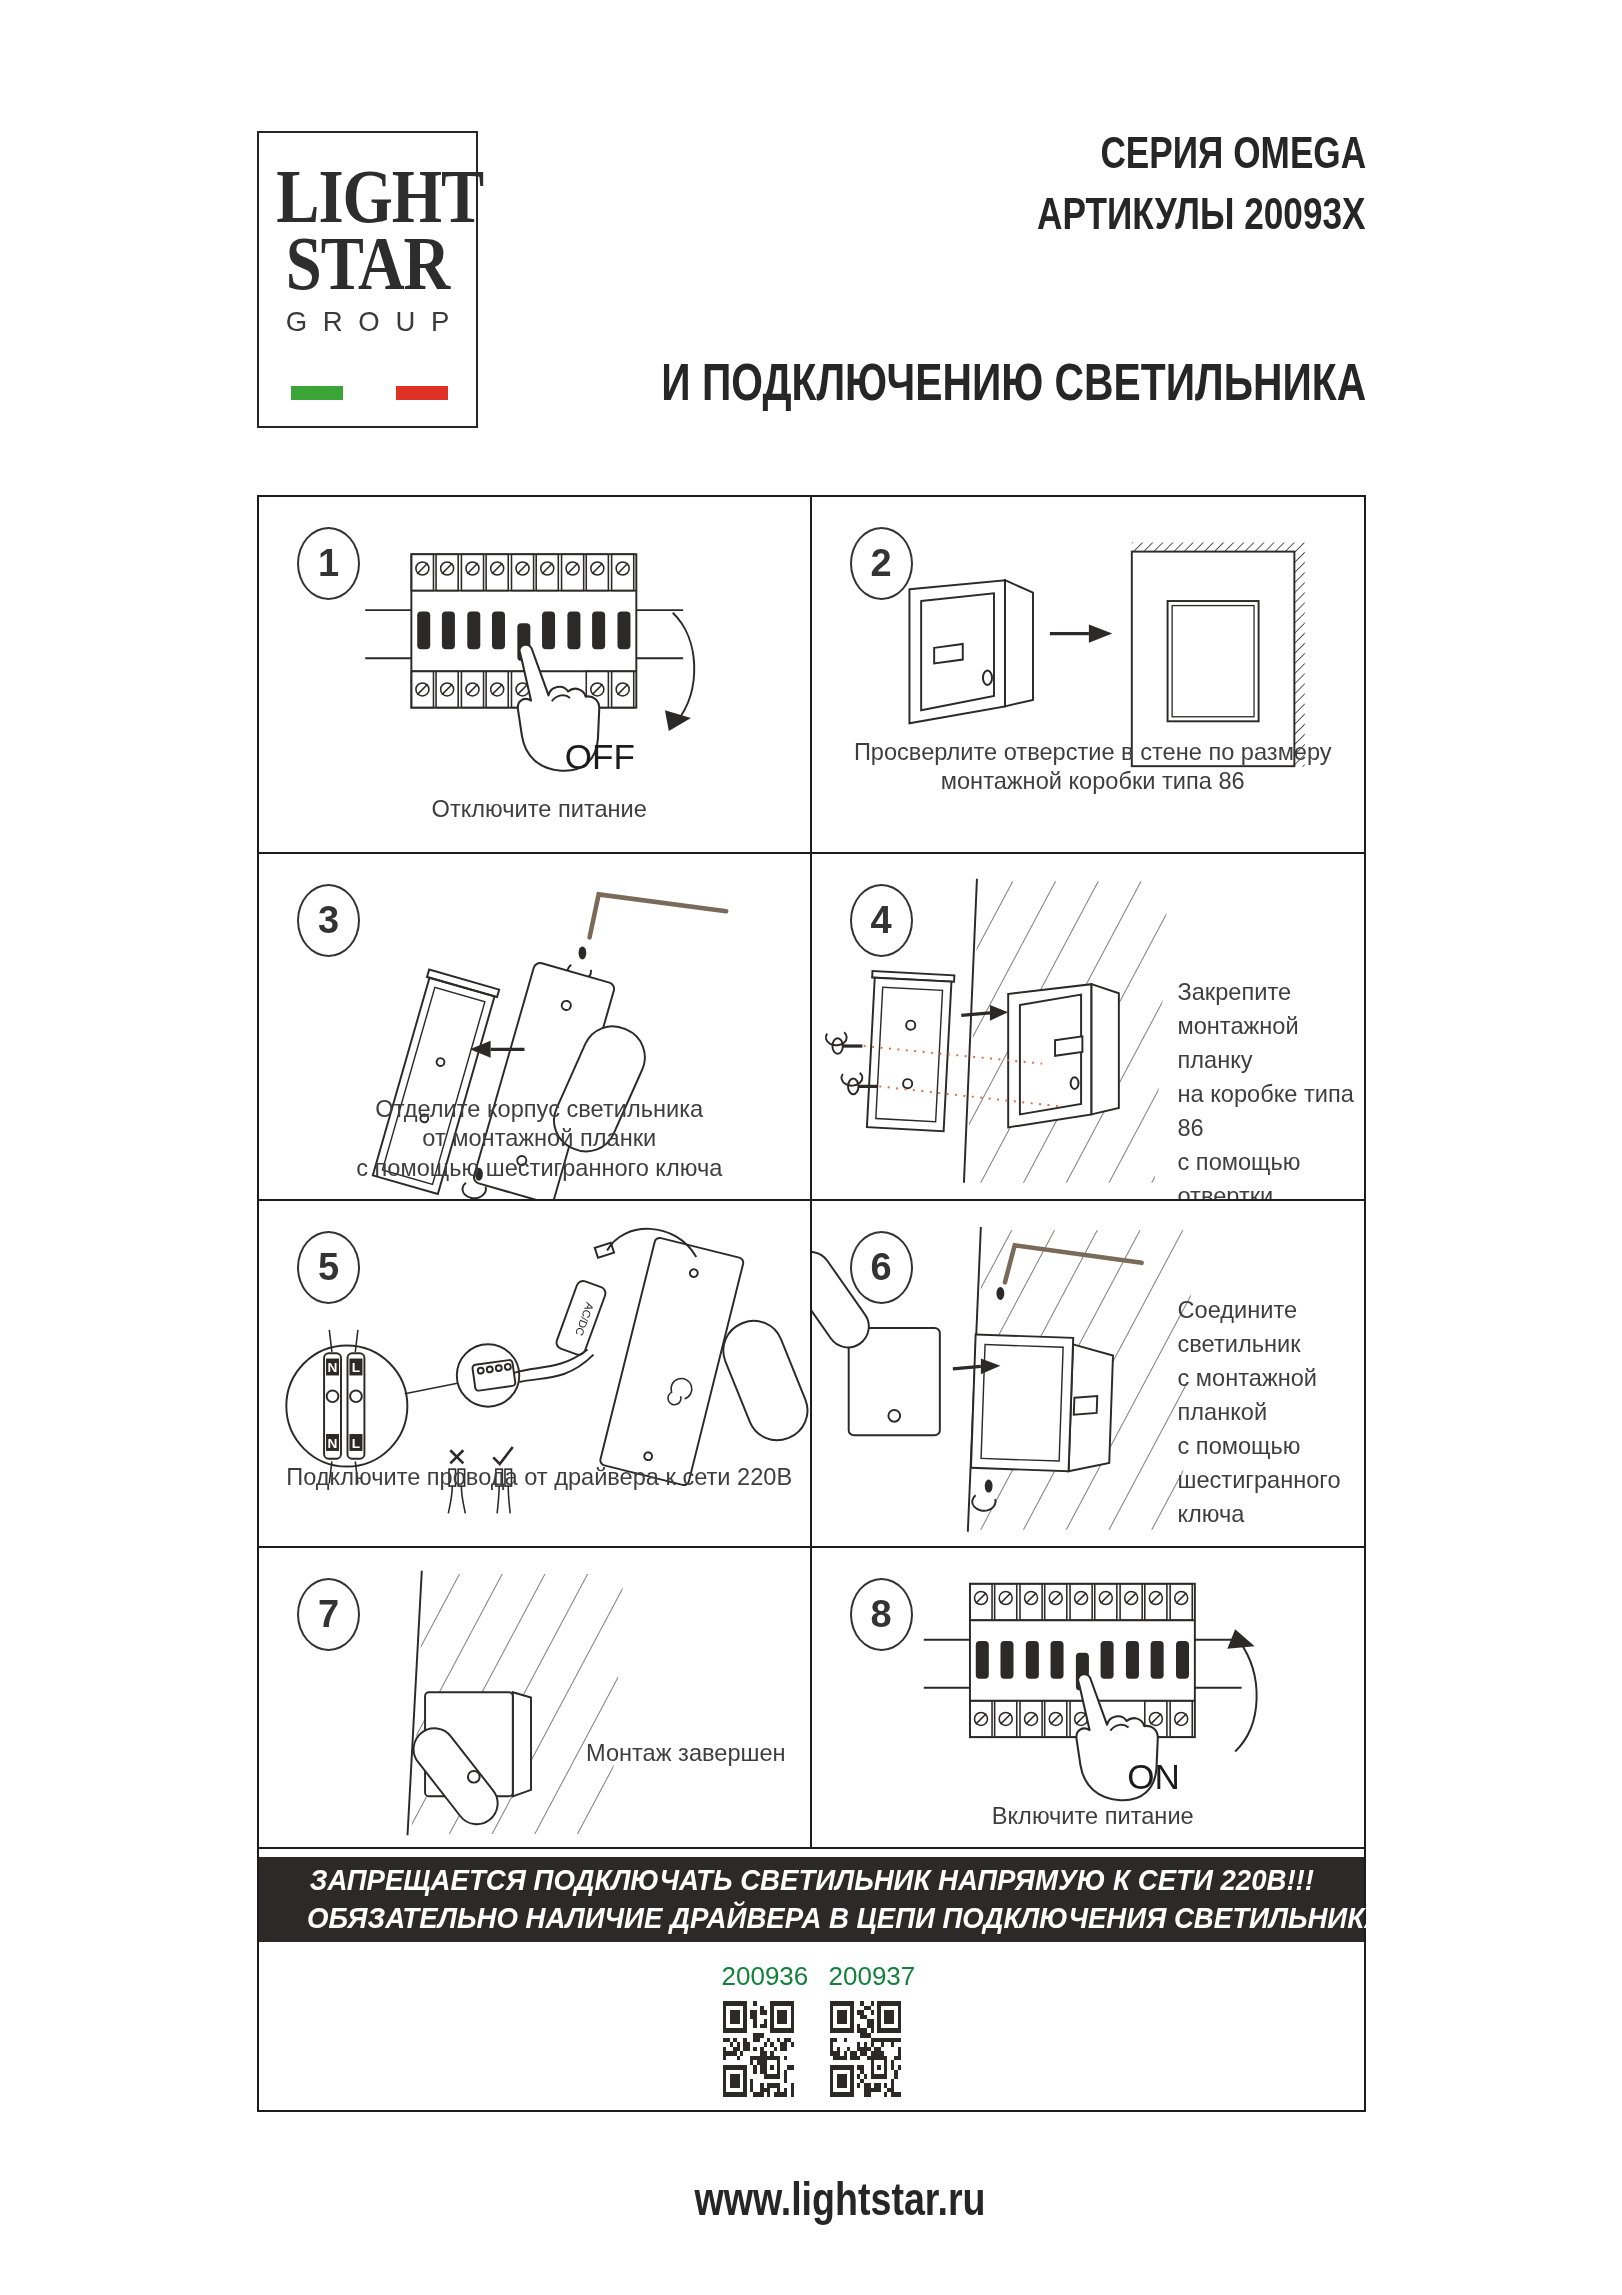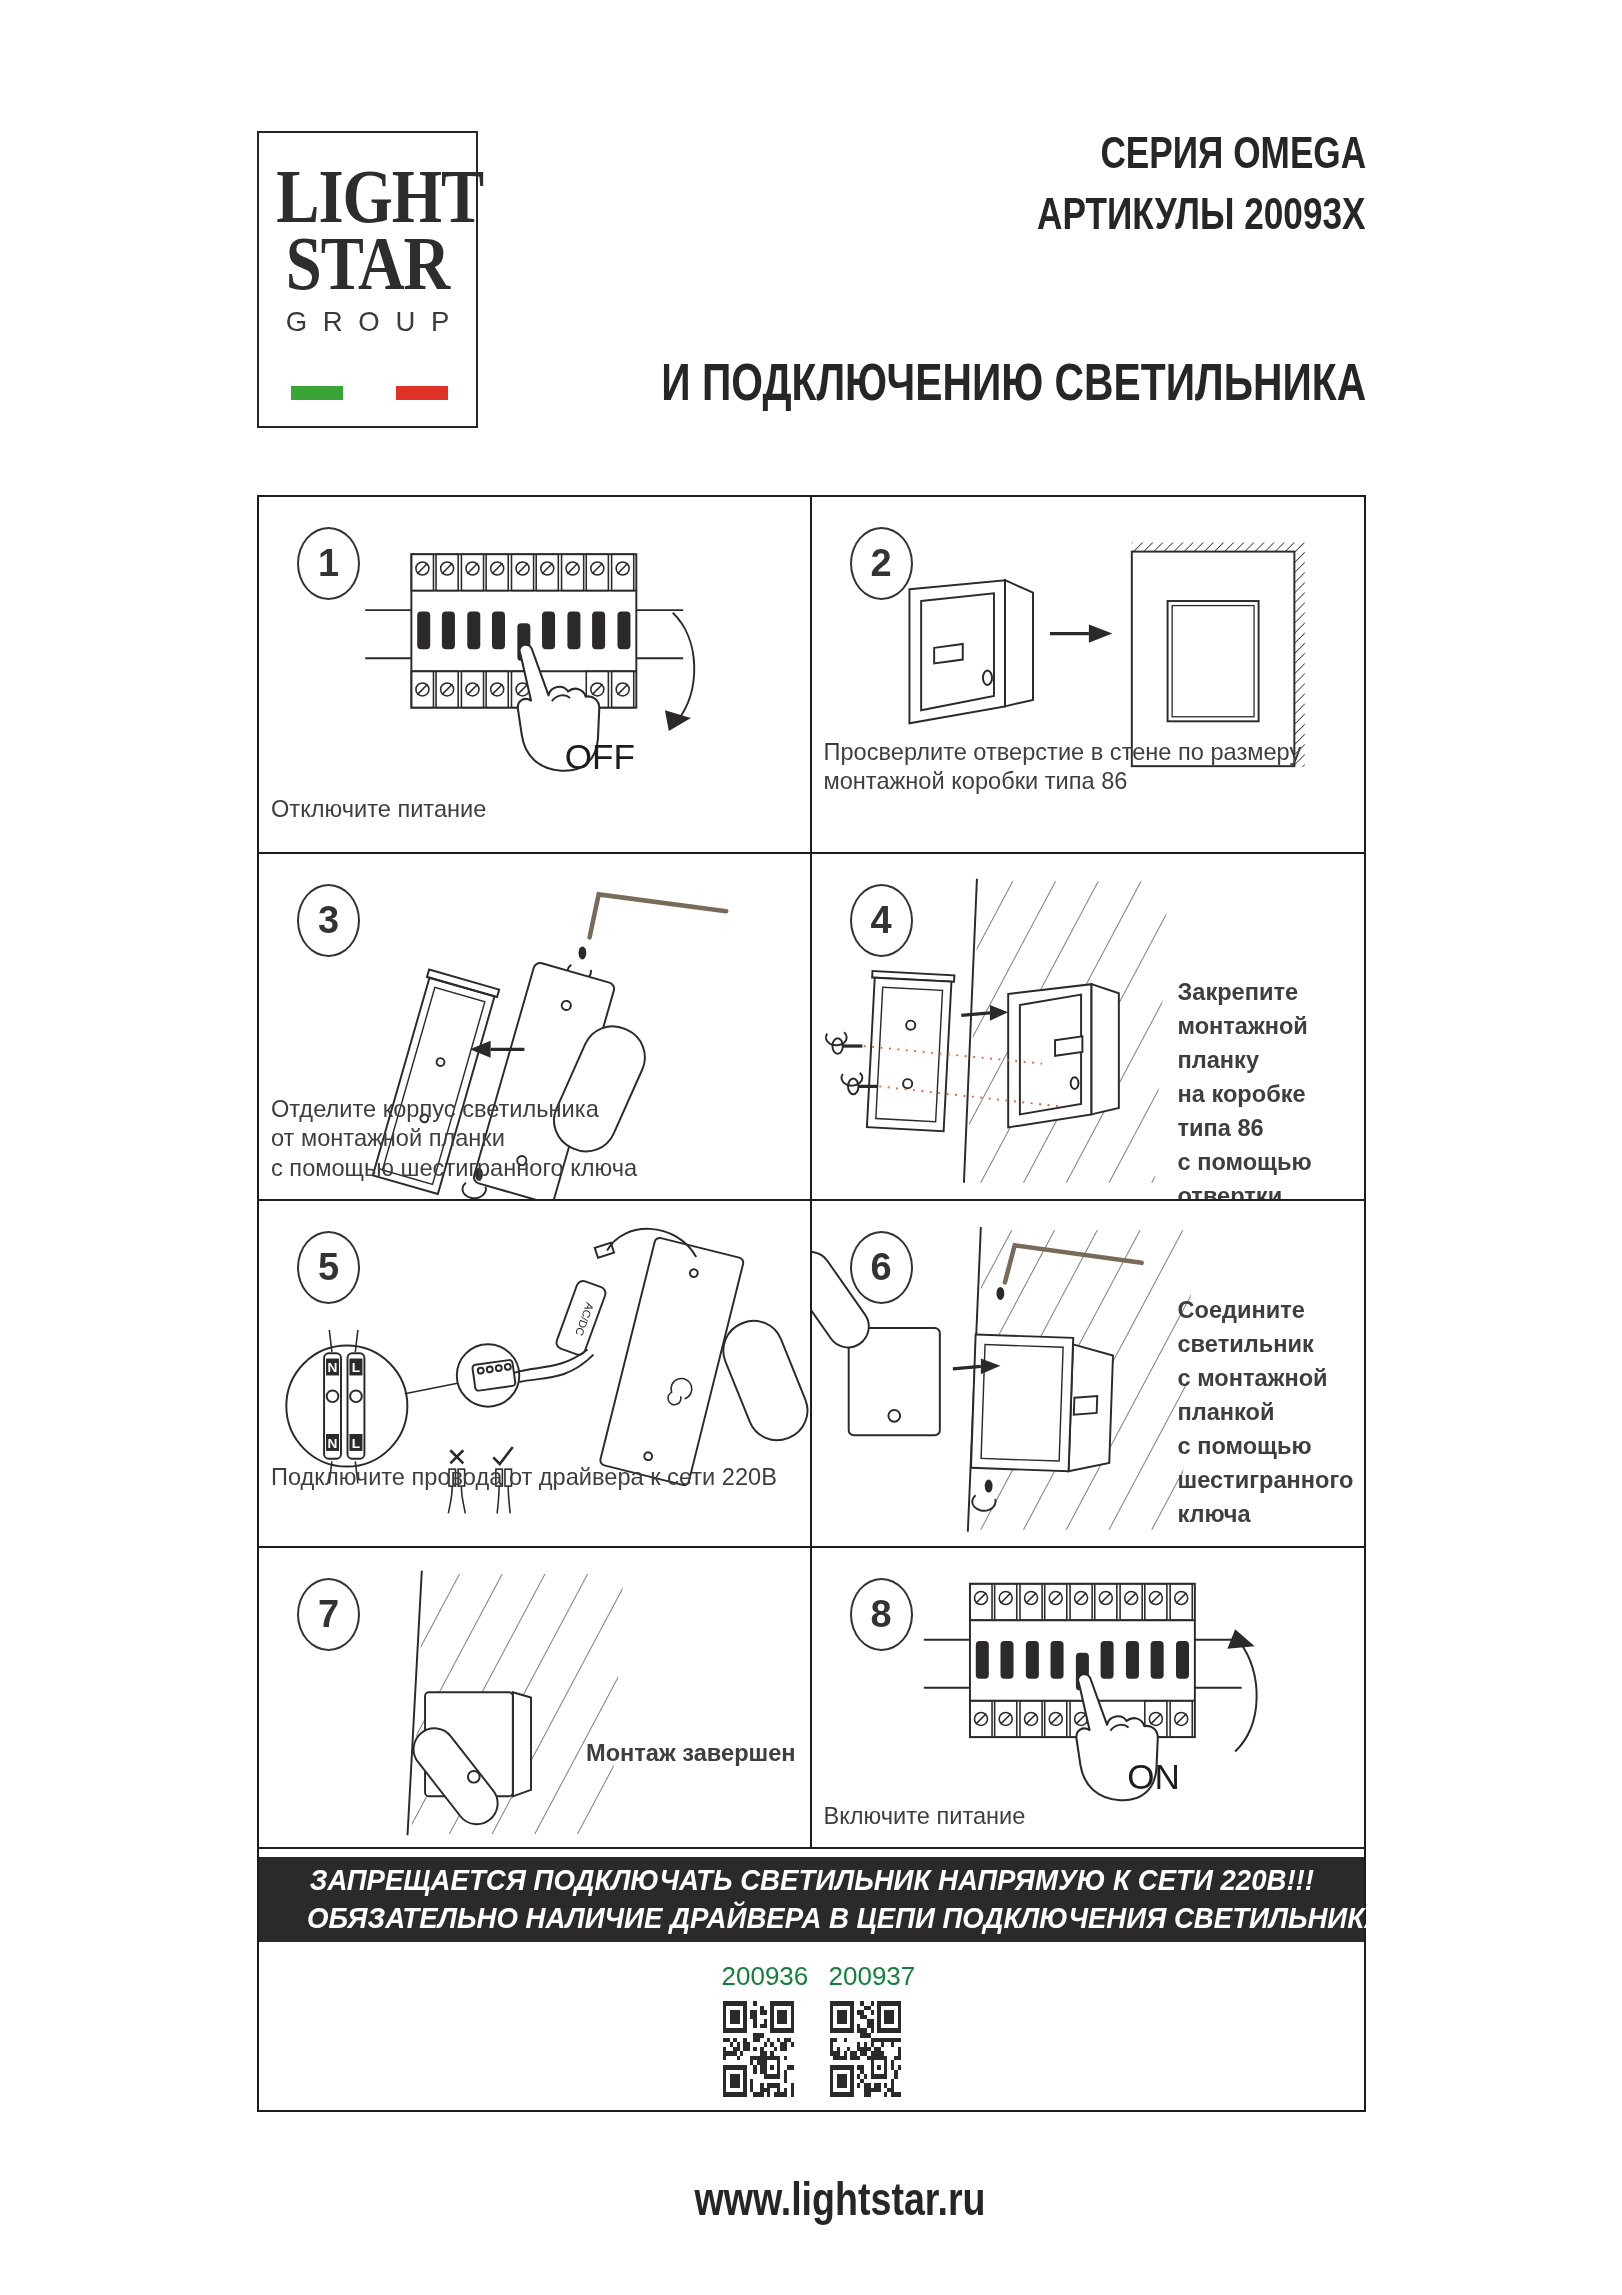--- a/index.html
+++ b/index.html
@@ -27,23 +27,23 @@
   
   .sheet{position:absolute;left:257px;top:495px;width:1109px;height:1617px;
          border:2px solid #1c1c1c;box-sizing:border-box;background:#fff;}
   .grid{display:grid;grid-template-columns:1fr 1fr;grid-template-rows:357px 347px 347px 301px;}
   .cell{position:relative;box-sizing:border-box;border-bottom:2px solid #1c1c1c;overflow:hidden;}
   .cell.colL{border-right:2px solid #1c1c1c;}
   .stepnum{position:absolute;left:38px;top:30px;width:63px;height:73px;border:2.6px solid #333;
            border-radius:50%;display:flex;align-items:center;justify-content:center;
            font-size:38px;font-weight:bold;color:#333;box-sizing:border-box;}
   .illus{position:absolute;left:0;top:0;width:100%;height:100%;}
-  .cap{position:absolute;left:12px;width:100%;color:#3e3e3e;
+  .cap{position:absolute;left:5px;width:100%;text-align:center;color:#3e3e3e;
        font-size:23.6px;line-height:29.4px;}
-  .cap.side{width:auto;text-align:left;line-height:34px;font-weight:bold;}
+  .cap.side{width:auto;text-align:left;line-height:34px;}
   
   .spacer{height:7.9px;background:#fff;}
   .banner{height:85px;background:#2b2a29;color:#fff;text-align:center;
           font-weight:bold;padding-top:3.9px;box-sizing:border-box;font-style:italic;}
   .banner-line{font-size:30px;line-height:38px;white-space:nowrap;}
   .banner-line .cond{display:inline-block;transform:scaleX(.92);transform-origin:center;}
   .qr-row{height:168px;display:flex;justify-content:center;gap:34px;padding-top:19.6px;box-sizing:border-box;}
   .qr-block{width:73px;text-align:center;}
   .qr-label{font-size:26px;color:#15803d;margin-bottom:9px;}
   .qr-svg{width:71px;height:96px;display:block;margin:0 auto;}

